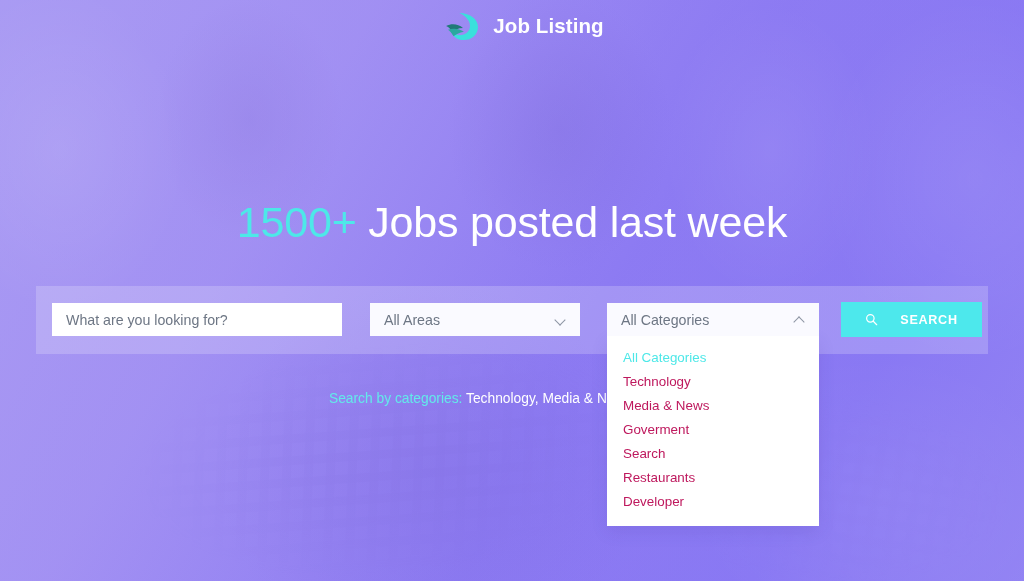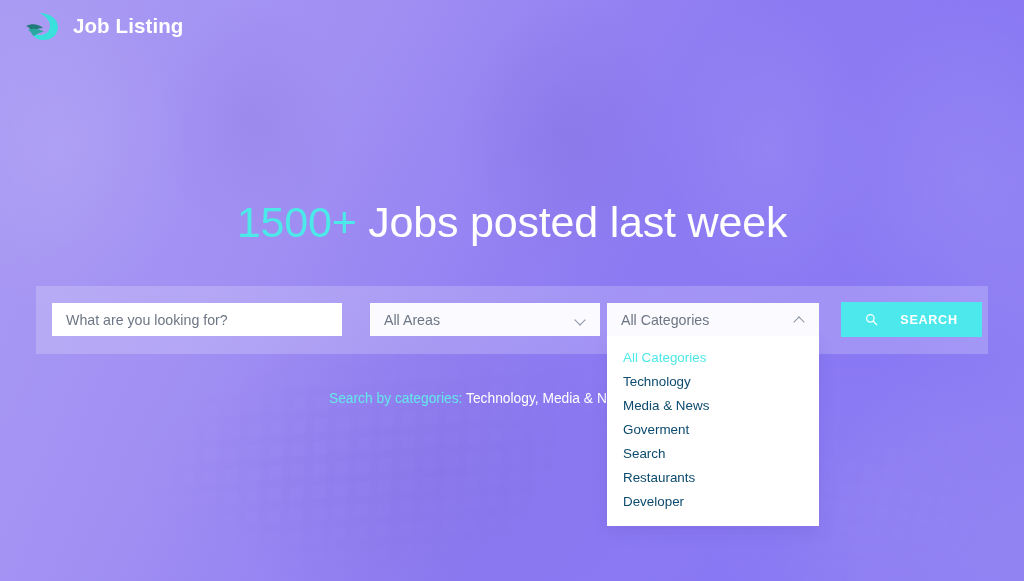--- a/index.html
+++ b/index.html
@@ -72,20 +72,21 @@
   
   .header {
     position: absolute;
     top: 0; left: 0;
     width: 1024px;
     height: 52px;
     display: flex;
     align-items: center;
     padding-left: 24px;
     z-index: 40;
+    justify-content: center;
   }
 
   .brand {
     display: flex;
     align-items: center;
     gap: 11px;
     text-decoration: none;
   }
 
   .brand-logo {
@@ -161,21 +162,21 @@
     font-size: 14.2px;
     color: #6d7684;
     cursor: pointer;
     z-index: 26;
     user-select: none;
   }
 
   .select-areas {
     left: 370px;
     top: 303px;
-    width: 230px;
+    width: 210px;
   }
 
   .select-categories {
     left: 607px;
     top: 303px;
     width: 212px;
     background: #fafaff;
     z-index: 32;
   }
 
@@ -207,21 +208,21 @@
     top: 336px;
     width: 212px;
     background: #ffffff;
     padding: 10px 0 12px 0;
     z-index: 31;
     box-shadow: 0 6px 16px rgba(60,40,140,0.10);
   }
 
   .dropdown-item {
     font-size: 13.4px;
-    color: #0c4a6e;
+    color: #be185d;
     line-height: 24px;
     padding: 0 16px;
     cursor: pointer;
     white-space: nowrap;
   }
   .dropdown-item.active { color: #4de8e8; }
 
   
   .search-button {
     position: absolute;

